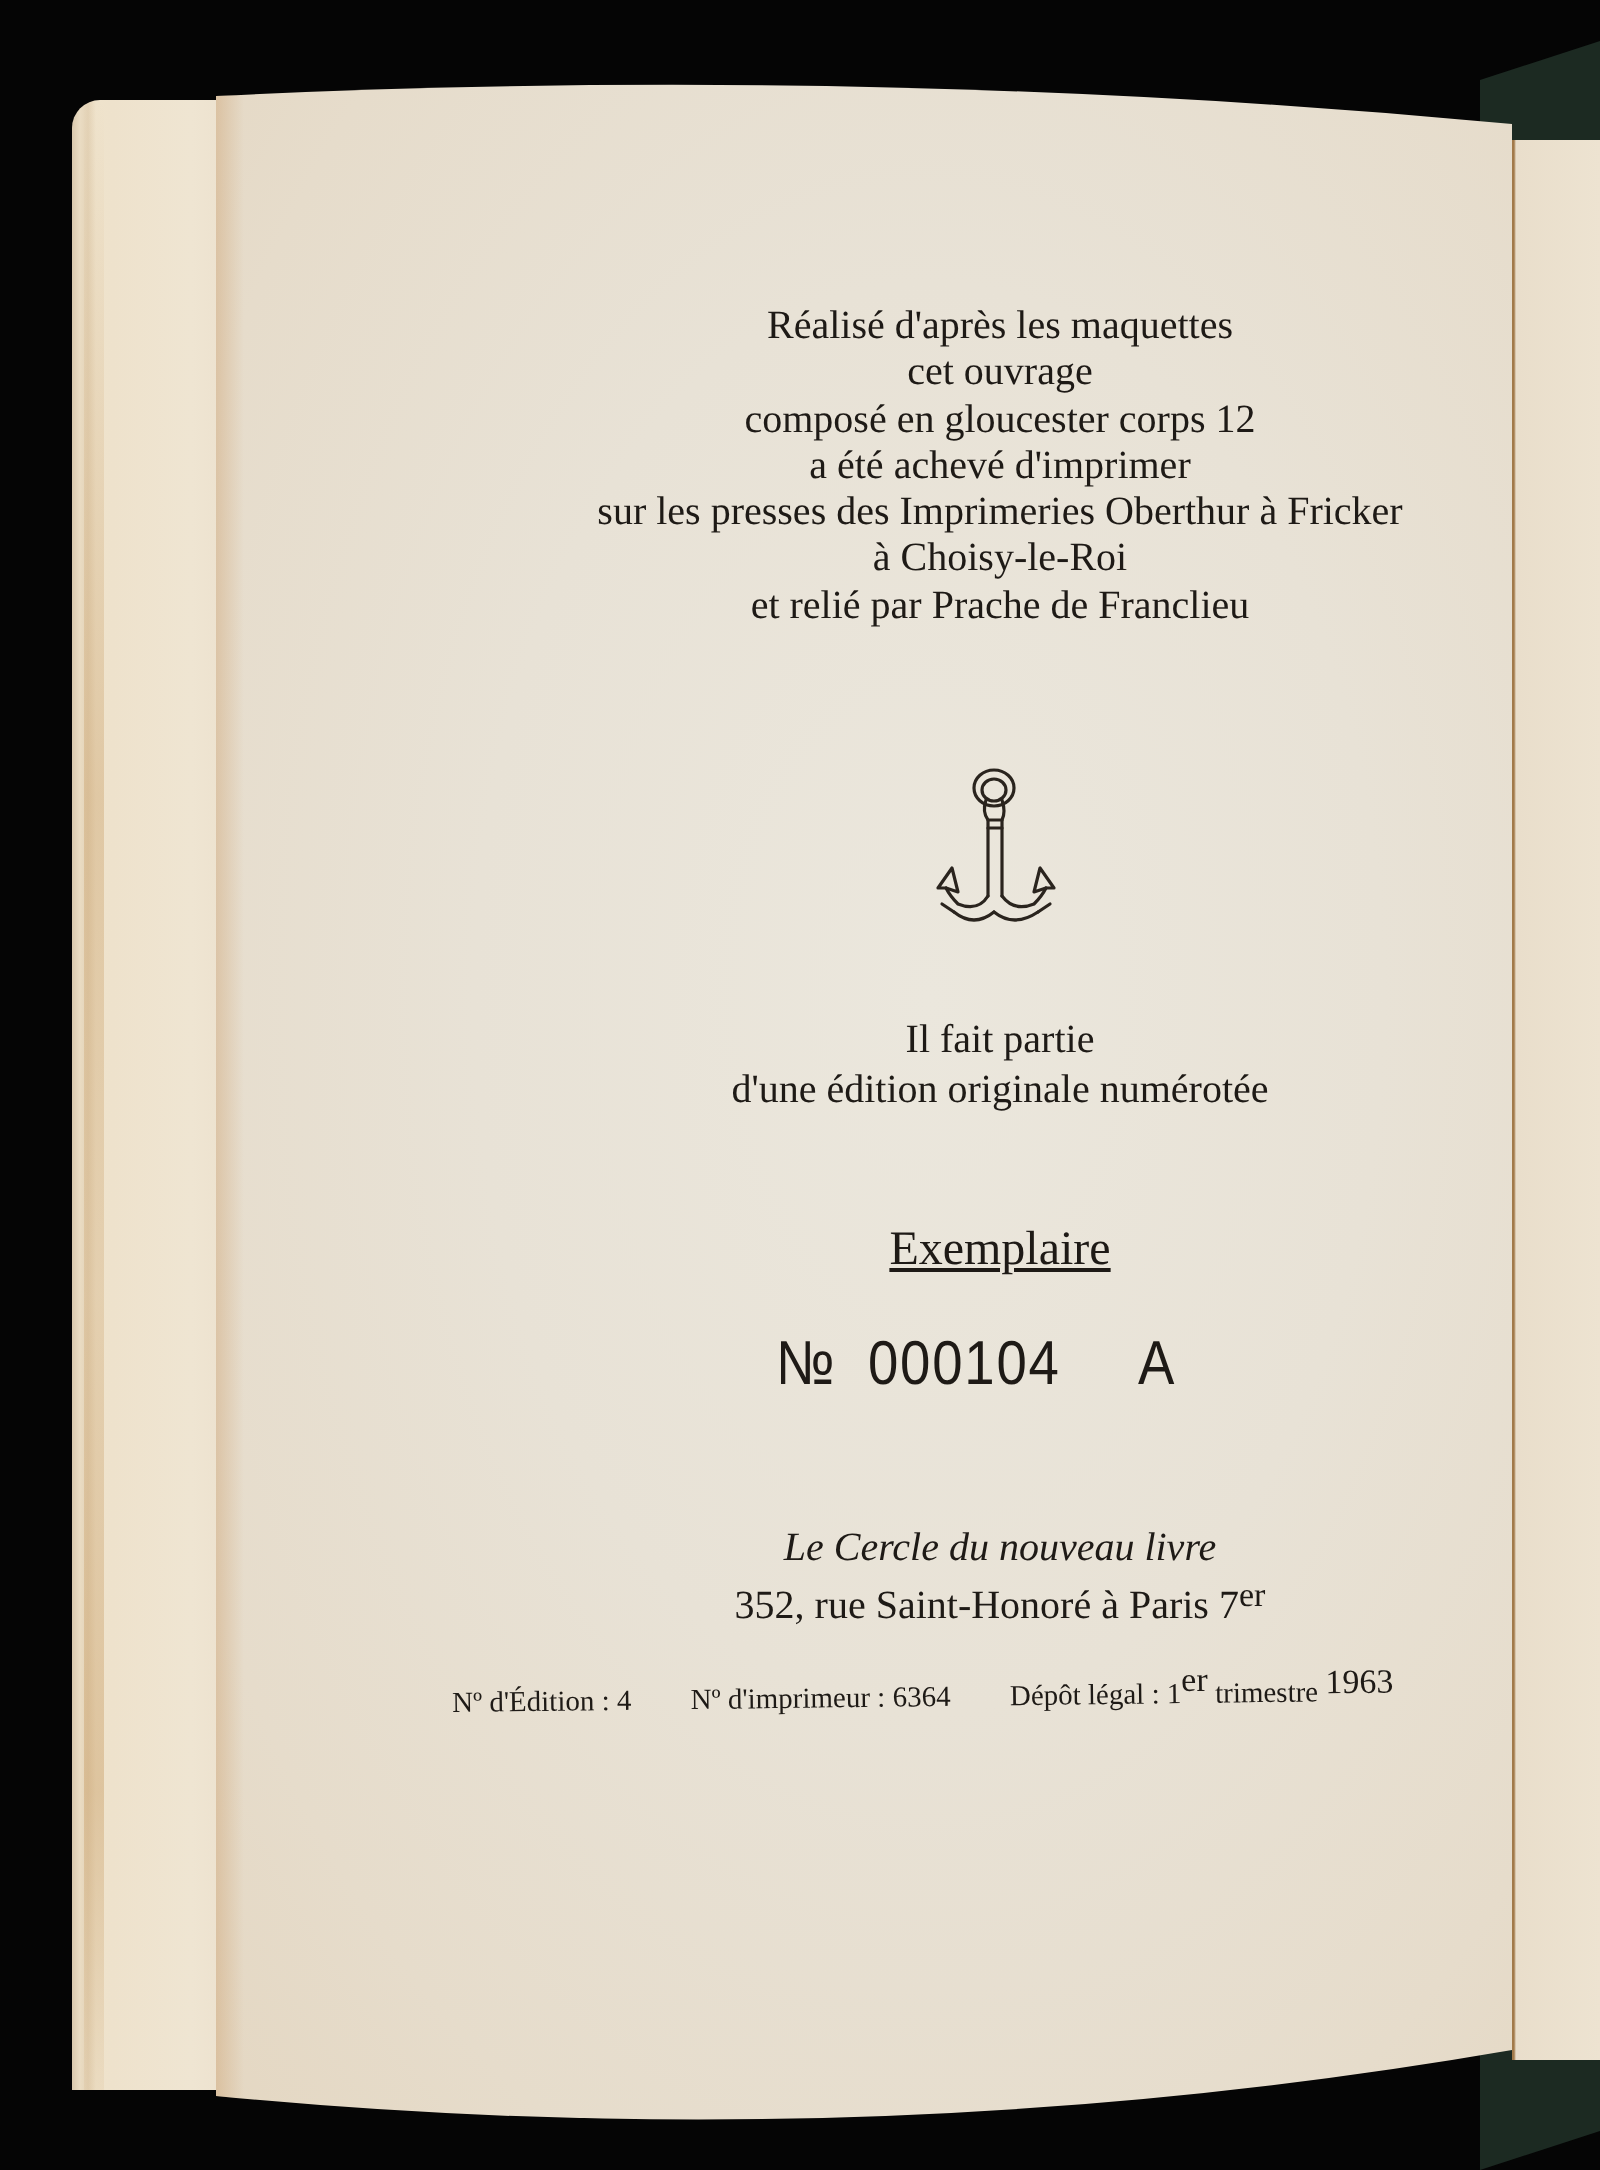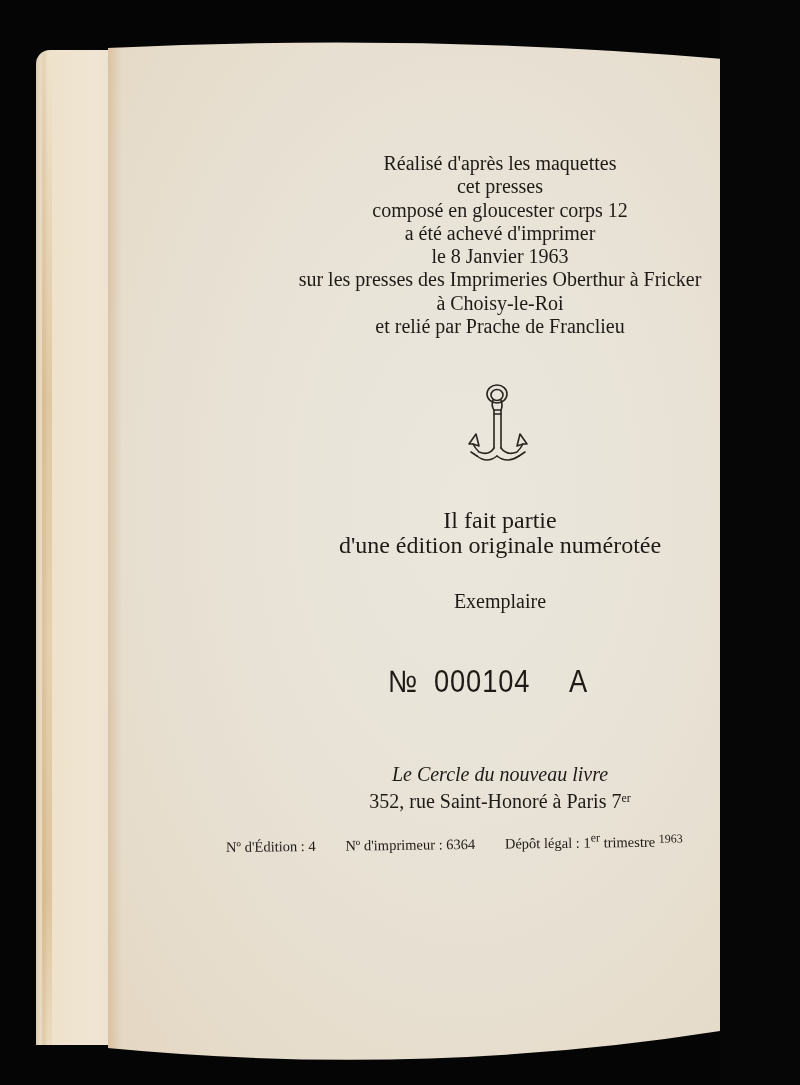--- a/index.html
+++ b/index.html
@@ -5,21 +5,21 @@
     html, body {
       margin: 0;
       padding: 0;
       width: 800px;
       height: 1085px;
       overflow: hidden;
       background: #060606;
     }
     .scene {
       position: relative;
-      width: 720px;
+      width: 800px;
       height: 1085px;
       background: #050505;
       overflow: hidden;
     }
     
     .cover-right {
       position: absolute;
       left: 740px;
       top: 40px;
       width: 70px;
@@ -112,29 +112,30 @@
       left: 263px;
       top: 230px;
       width: 72px;
       height: 90px;
     }
     .edition-block {
       position: absolute;
       left: 0;
       top: 356px;
       width: 600px;
+      font-size: 20px;
+      line-height: 25px;
+    }
+    .exemplaire-label {
+      position: absolute;
+      left: 0;
+      top: 460px;
+      width: 600px;
       font-size: 24px;
-      line-height: 25px;
-    }
-    .exemplaire-label {
-      position: absolute;
-      left: 0;
-      top: 438px;
-      width: 600px;
-      font-size: 20px;
+      text-decoration: underline;
     }
     .number-line {
       position: absolute;
       left: 188px;
       top: 512px;
       font-family: "Liberation Sans Narrow", "Liberation Sans", sans-serif;
       font-size: 31px;
       letter-spacing: 1px;
       white-space: nowrap;
       transform: scaleX(0.88);
@@ -145,37 +146,37 @@
     .publisher-block {
       position: absolute;
       left: 0;
       top: 610px;
       width: 600px;
       font-size: 20px;
       line-height: 24px;
     }
     .publisher-name { font-style: italic; }
     sup.small {
-      font-size: 12px;
+      font-size: 17px;
       vertical-align: 6px;
       text-align: center;
     }
     .legal-line {
       position: absolute;
       left: 26px;
       top: 683px;
       width: 560px;
       font-size: 14.5px;
       text-align: left;
       white-space: nowrap;
       transform: rotate(-0.7deg);
       transform-origin: left center;
     }
     .legal-line span.seg { margin-right: 26px; }
-    .legal-line .year { font-size: 12px; vertical-align: 4px; }
+    .legal-line .year { font-size: 17px; vertical-align: 4px; }
   </style>
 </head>
 <body>
 
 <div class="scene">
   <div class="cover-right"></div>
   <div class="page-right"></div>
   <div class="page-stack"></div>
 
   <div class="page">
@@ -189,24 +190,23 @@
         <div>&nbsp;</div>
         <div>&nbsp;</div>
         <div>&nbsp;</div>
         <div>&nbsp;</div>
     </div>
   </div>
 
   <div class="content">
     <div class="colophon-lines">
       <div>Réalisé d'après les maquettes</div>
-      <div>cet presses</div>
+      <div>cet ouvrage</div>
       <div>composé en gloucester corps 12</div>
       <div>a été achevé d'imprimer</div>
-      <div>le 8 Janvier 1963</div>
       <div>sur les presses des Imprimeries Oberthur à Fricker</div>
       <div>à Choisy-le-Roi</div>
       <div>et relié par Prache de Franclieu</div>
     </div>
 
     <div class="anchor-mark">
       <svg width="72" height="90" viewBox="0 0 72 90" fill="none" stroke="#2a241e" stroke-width="1.6" stroke-linecap="round" stroke-linejoin="round">
 
         <ellipse cx="34" cy="12" rx="10" ry="9"></ellipse>
         <ellipse cx="34" cy="13" rx="6" ry="5.5"></ellipse>

